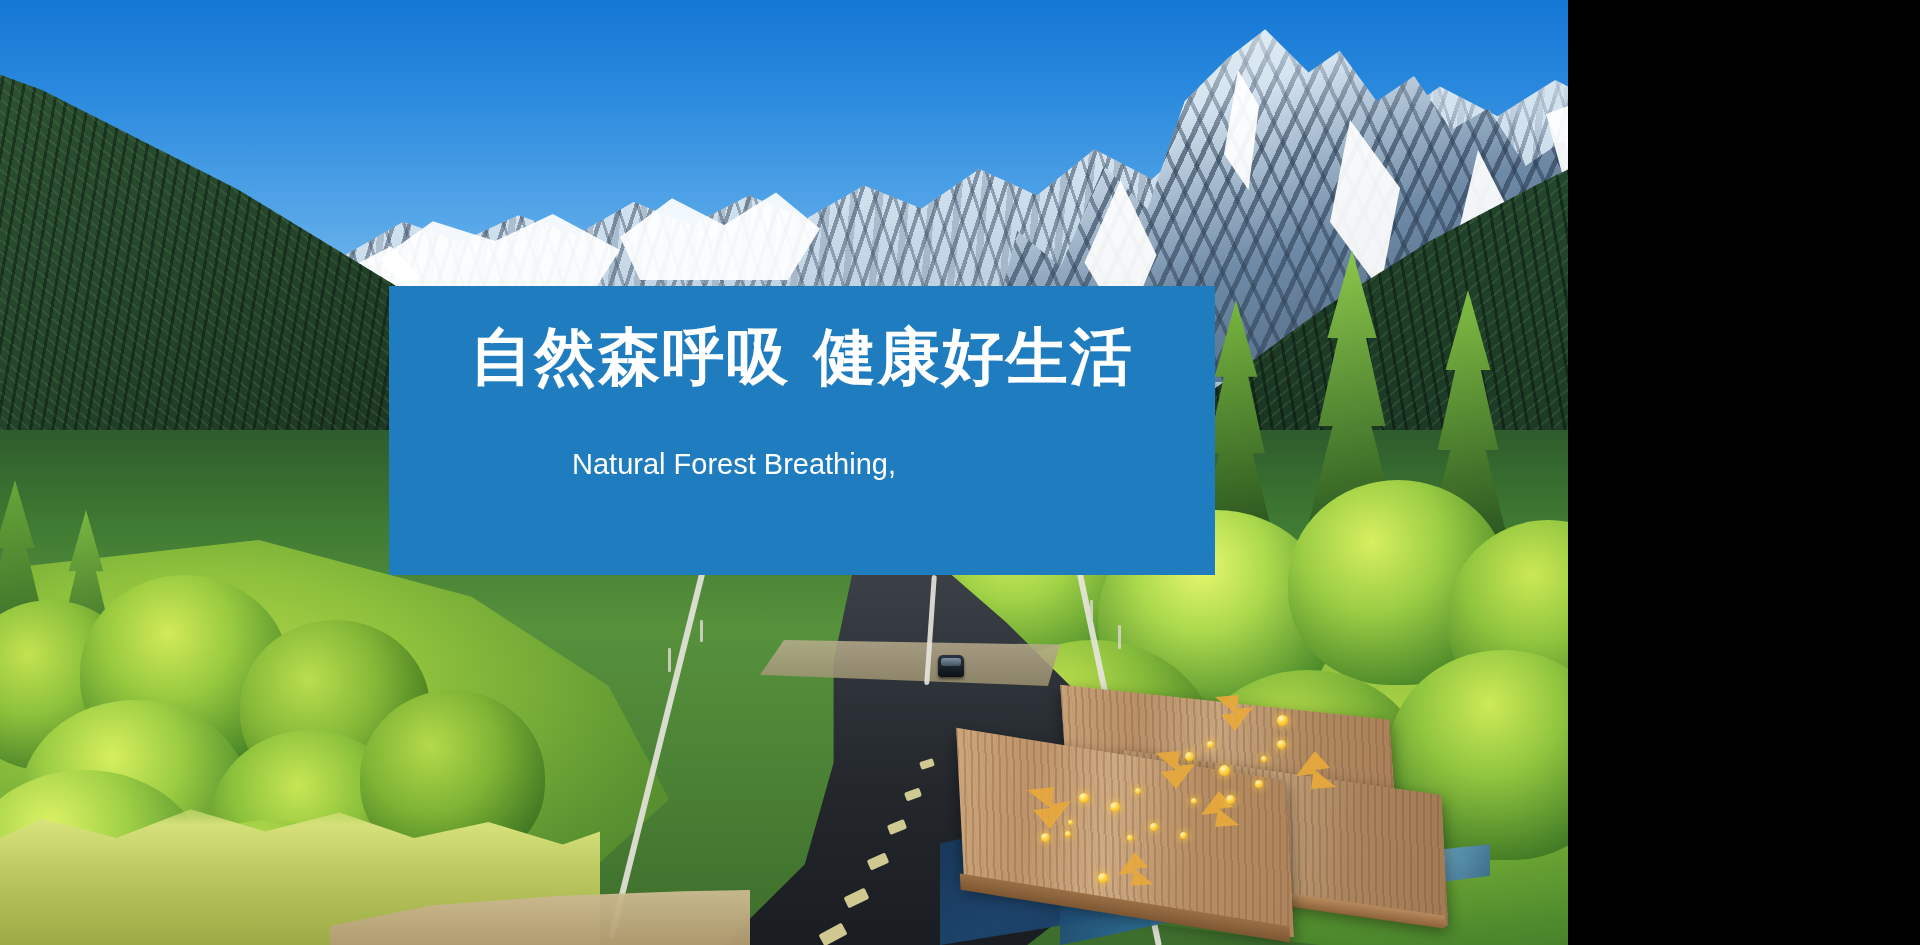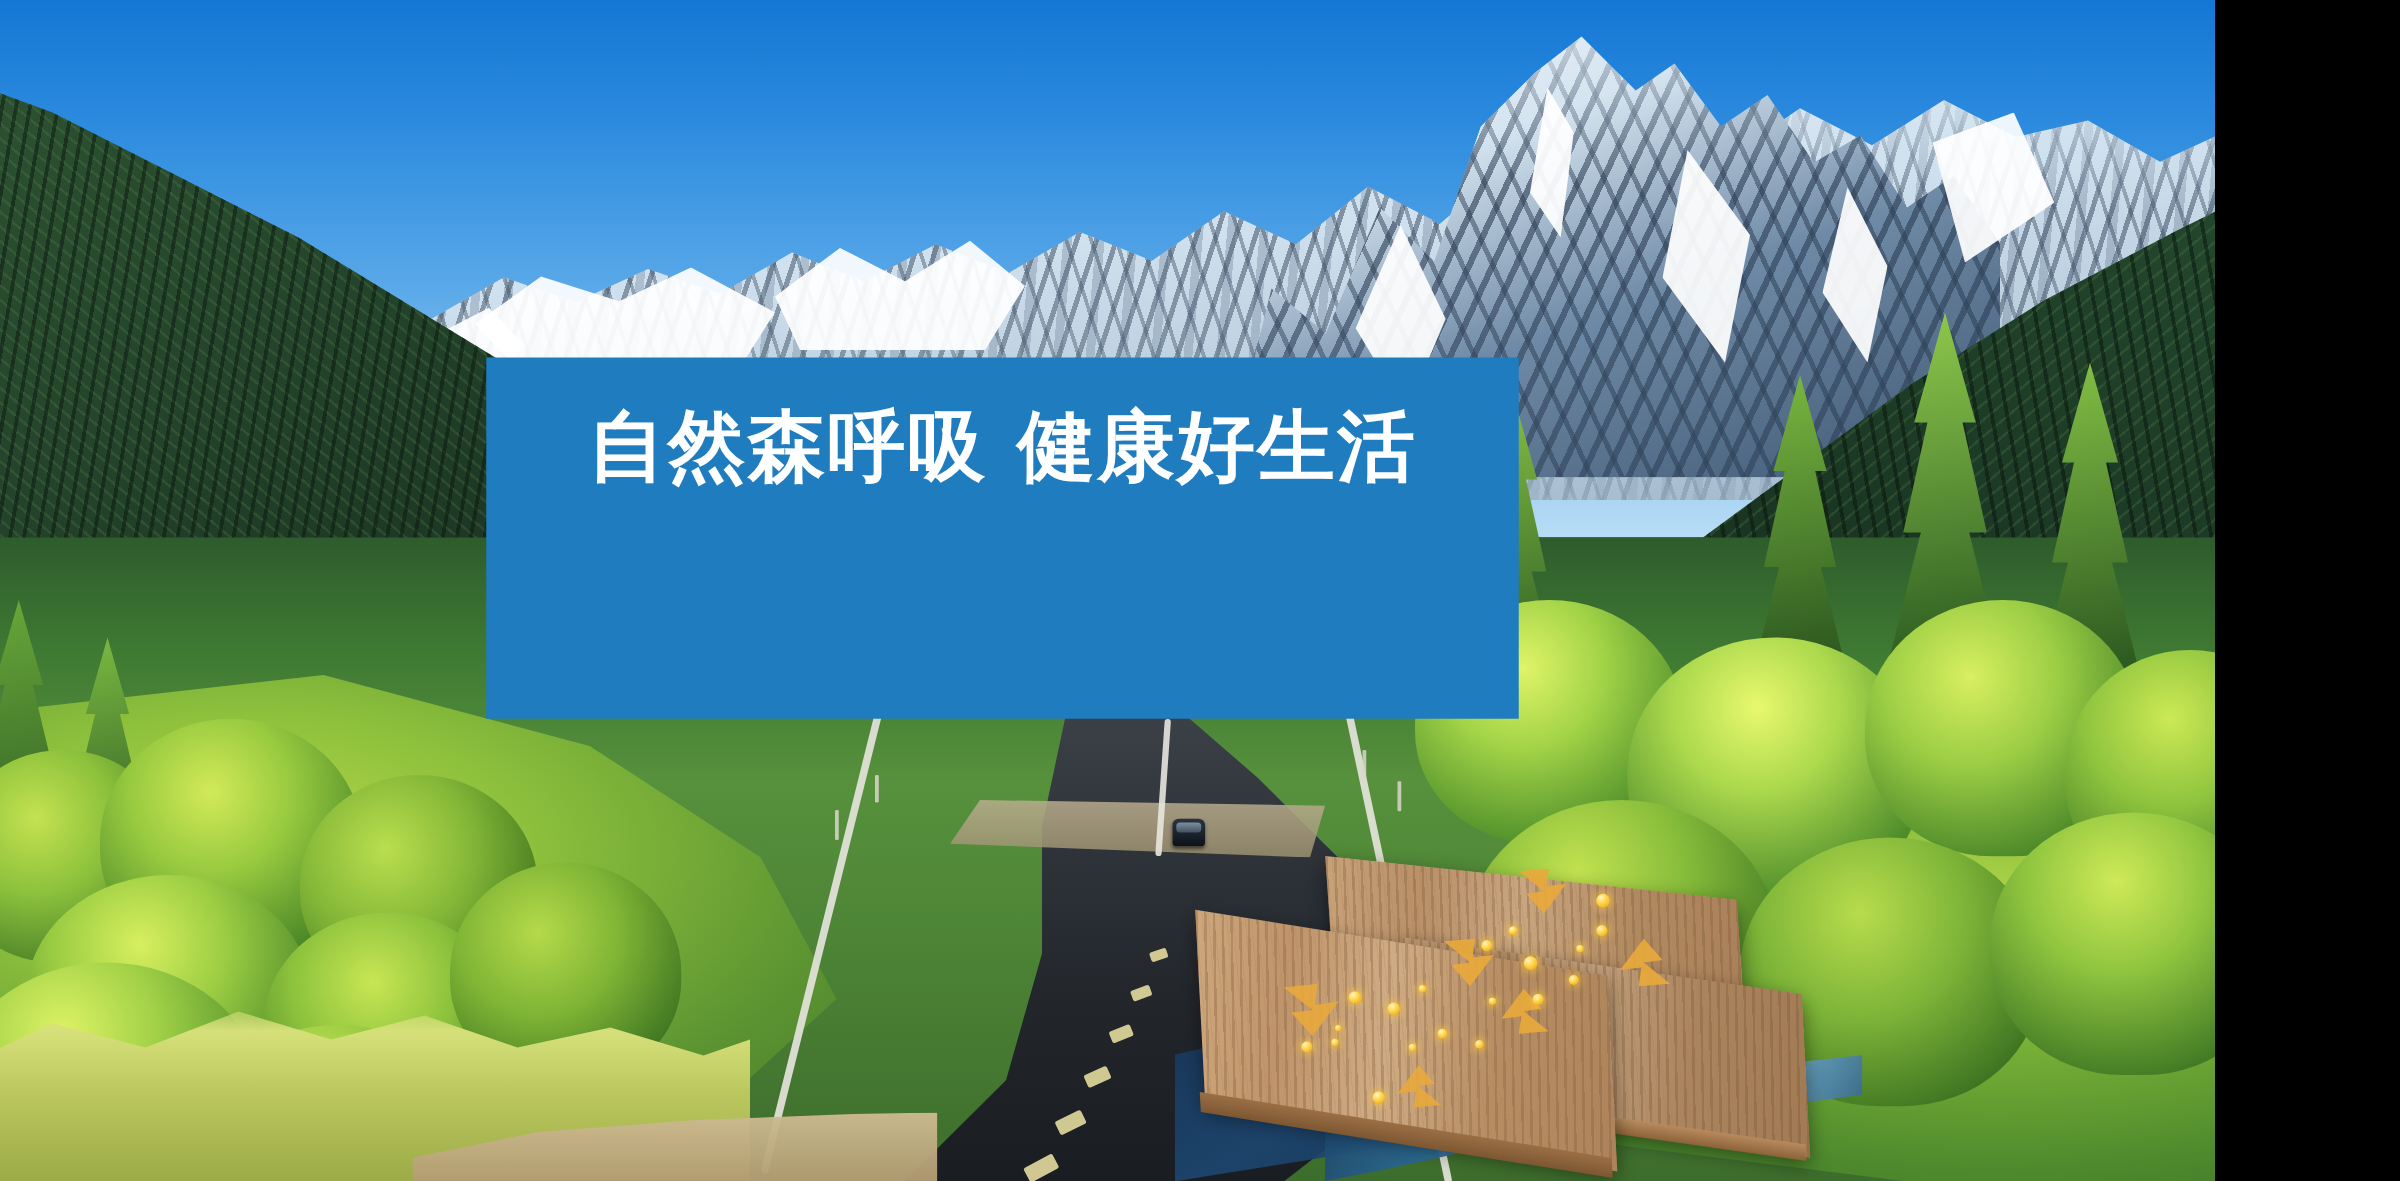--- a/index.html
+++ b/index.html
@@ -1,20 +1,20 @@
 <!DOCTYPE html>
 <html><head>
 <meta charset="utf-8">
 <title>Natural Forest Breathing Banner</title>
 <style>
   * { margin:0; padding:0; box-sizing:border-box; }
   html,body { width:1920px; height:945px; overflow:hidden; background:#000; }
   body { font-family:"Liberation Sans", sans-serif; }
 
-  #stage { position:relative; width:1772px; height:945px; overflow:hidden; }
+  #stage { position:relative; width:1568px; height:945px; overflow:hidden; }
 
   
   .sky {
     position:absolute; inset:0 0 auto 0; height:430px;
     background:linear-gradient(to bottom,#1477d4 0%,#2b8ade 22%,#57a7e8 52%,#8cc6f0 78%,#b8dcf5 100%);
   }
   
   .range-far{
     position:absolute; left:0; top:70px; width:1920px; height:330px;
     background:linear-gradient(175deg,#e9f2fa 0%,#cfe0ee 40%,#9fb6c9 100%);
@@ -320,16 +320,17 @@
     <div class="dot" style="left:110px;top:146px;width:6px;height:6px;"></div>
     <div class="dot" style="left:195px;top:138px;width:8px;height:8px;"></div>
     <div class="dot" style="left:225px;top:147px;width:7px;height:7px;"></div>
     <div class="dot" style="left:172px;top:150px;width:6px;height:6px;"></div>
     <div class="dot" style="left:143px;top:188px;width:10px;height:10px;"></div>
   </div>
 
   <div class="panel">
     <div class="headline">自然森呼吸 健康好生活</div>
     <div class="sub">
+      <div>Natural Forest Breathing,</div>
     </div>
   </div>
 
 </div>
 
 </body></html>

